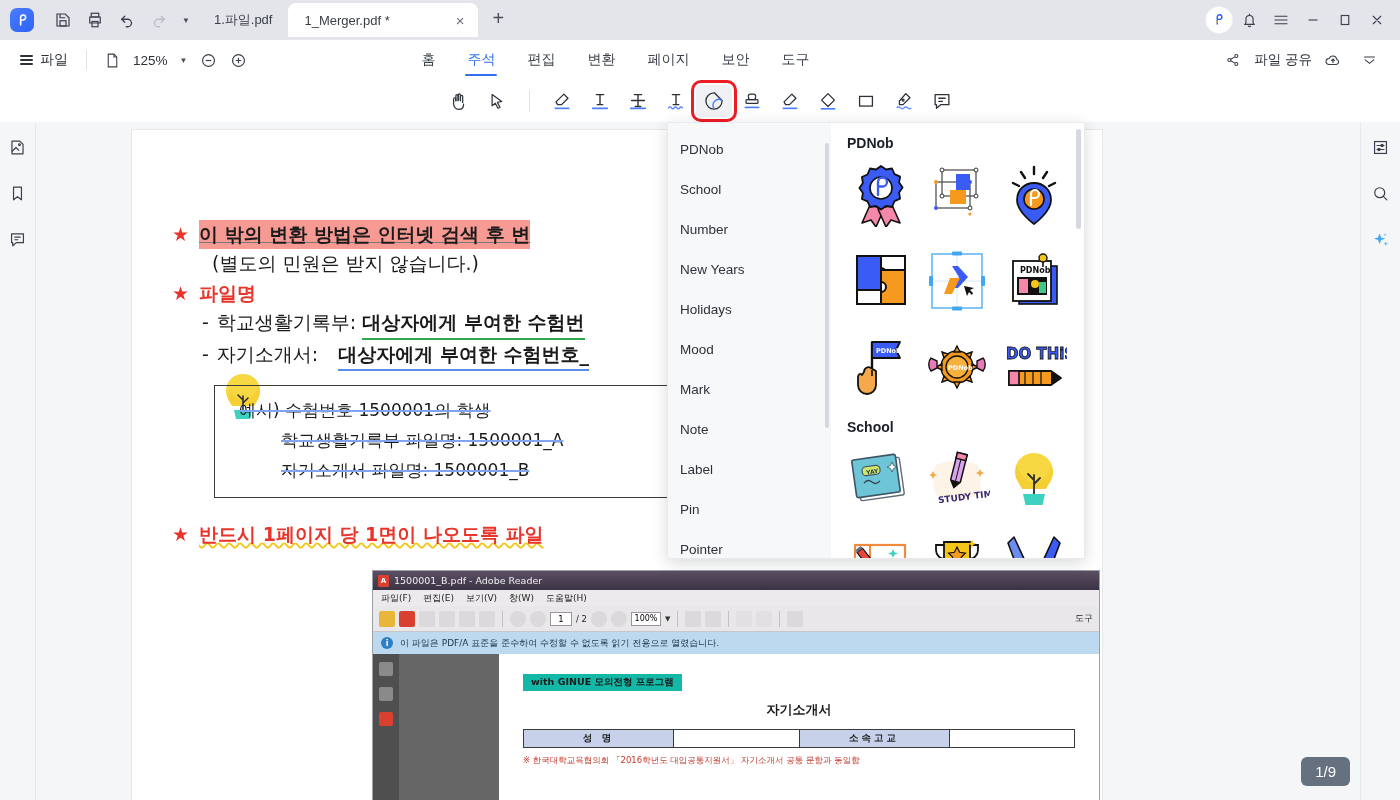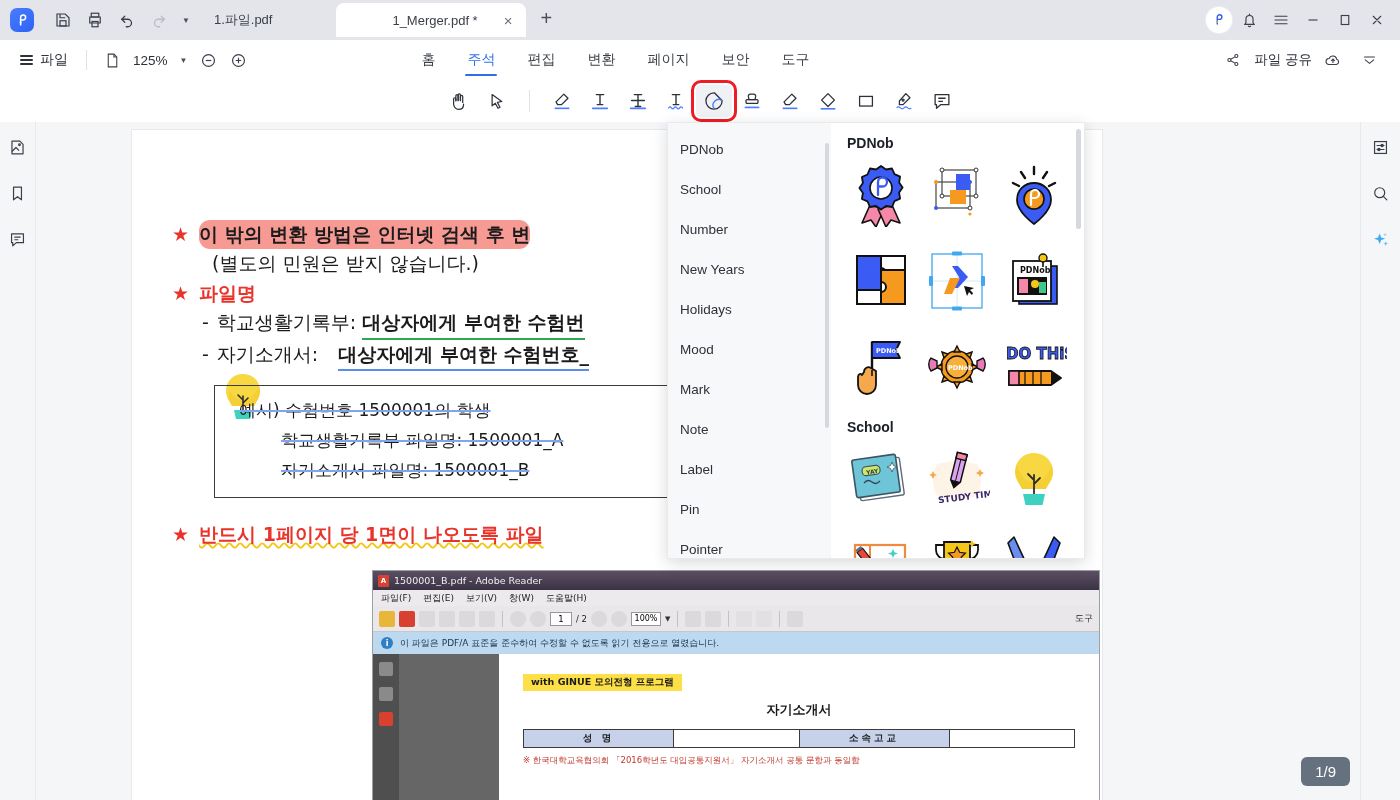--- a/index.html
+++ b/index.html
@@ -29,21 +29,21 @@
     color: #3a3f4b;
   }
   .tb-icon.disabled { color: #b9bdc6; }
   .tb-caret { font-size: 8px; color: #4a4f5a; padding: 0 6px; }
   .tab {
     height: 34px; display: flex; align-items: center; gap: 8px;
     padding: 0 14px 0 16px; font-size: 13px; color: #3c4049;
     border-radius: 8px 8px 0 0; position: relative; margin-bottom: 0px;
   }
   .tab.inactive { background: transparent; }
-  .tab.active { background: #ffffff; min-width: 190px; justify-content: flex-end; margin-left: 48px; }
+  .tab.active { background: #ffffff; min-width: 190px; justify-content: space-between; }
   .tab .tclose { font-size: 15px; color: #6a6f7a; margin-left: 18px; line-height: 1; }
   .tab-new { font-size: 20px; color: #4a4f5a; padding: 0 10px 4px 12px; line-height: 1; }
   .tb-right {
     margin-left: auto; display: flex; align-items: center; height: 40px;
     padding-right: 8px; gap: 2px;
   }
   .tb-right .tb-icon { color: #3a3f4b; }
   .pdn-badge {
     width: 26px; height: 26px; border-radius: 50%; background: #ffffff;
     display: flex; align-items: center; justify-content: center;
@@ -108,21 +108,21 @@
     background: #f5f6f8; overflow: hidden;
   }
   .page {
     position: absolute; top: 8px; left: 96px; width: 970px; height: 700px;
     background: #ffffff; box-shadow: 0 0 0 1px #e6e8ec;
   }
   .doc-body { position: absolute; top: 90px; left: 0; width: 970px; padding: 0 40px; }
   .line { display: flex; align-items: flex-start; font-size: 19px; color: #1b1b1b;
           font-family: "DejaVu Sans", sans-serif; line-height: 1.55; }
   .star { color: #e8342a; font-size: 19px; margin-right: 10px; line-height: 1.55; }
-  .hl-red { background: #f79a93; text-decoration-color: #7a7a7a; font-weight: bold; border-radius: 11px; }
+  .hl-red { background: #f79a93; text-decoration: underline; text-decoration-color: #7a7a7a; font-weight: bold; }
   .indent { padding-left: 40px; }
   .red-t { color: #e8342a; font-weight: bold; }
   .ul-green { border-bottom: 2px solid #2fa84f; font-weight: bold; }
   .ul-blue { border-bottom: 2px solid #5b8dee; font-weight: bold; }
   .exbox {
     margin: 14px 0 0 42px; border: 1px solid #3b3b3b; padding: 10px 16px 12px 16px;
     width: 620px;
   }
   .exline { font-size: 17px; color: #1b1b1b; line-height: 1.75;
             font-family: "DejaVu Sans", sans-serif; }
@@ -161,21 +161,21 @@
   .ad-notice { height: 22px; background: #bcd9f0; display: flex; align-items: center;
                gap: 7px; padding: 0 8px; font-size: 9px; color: #15334d; }
   .ad-info { width: 12px; height: 12px; border-radius: 50%; background: #2f7fc4; color: #fff;
              font-size: 8px; display: flex; align-items: center; justify-content: center; font-weight: bold; }
   .ad-main { display: flex; height: 167px; }
   .ad-sidebar { width: 26px; background: #4f4f4f; display: flex; flex-direction: column;
                 align-items: center; gap: 11px; padding-top: 8px; }
   .ad-sb-ic { width: 14px; height: 14px; background: #8a8a8a; border-radius: 2px; }
   .ad-gray { width: 100px; background: #666666; }
   .ad-doc { flex: 1; background: #ffffff; padding: 16px 24px; }
-  .ginue { display: inline-block; background: #fde047; color: #1a1a1a; font-size: 9.5px;
+  .ginue { display: inline-block; background: #14b8a6; color: #1a1a1a; font-size: 9.5px;
            font-weight: bold; padding: 2px 8px; }
   .ad-h1 { text-align: center; font-size: 13px; font-weight: bold; color: #1a1a1a; margin-top: 10px; }
   .ad-table { width: 100%; border-collapse: collapse; margin-top: 10px; }
   .ad-table td { border: 1px solid #3b3b3b; height: 18px; font-size: 9.5px; text-align: center; color: #1a1a1a; }
   .ad-table td.hdr { background: #c7d2ea; font-weight: bold; letter-spacing: 3px; width: 150px; }
   .ad-note { font-size: 8.5px; color: #c0392b; margin-top: 7px; }
 
   
   .sticker-pop {
     position: absolute; left: 667px; top: 122px; width: 418px; height: 437px;

